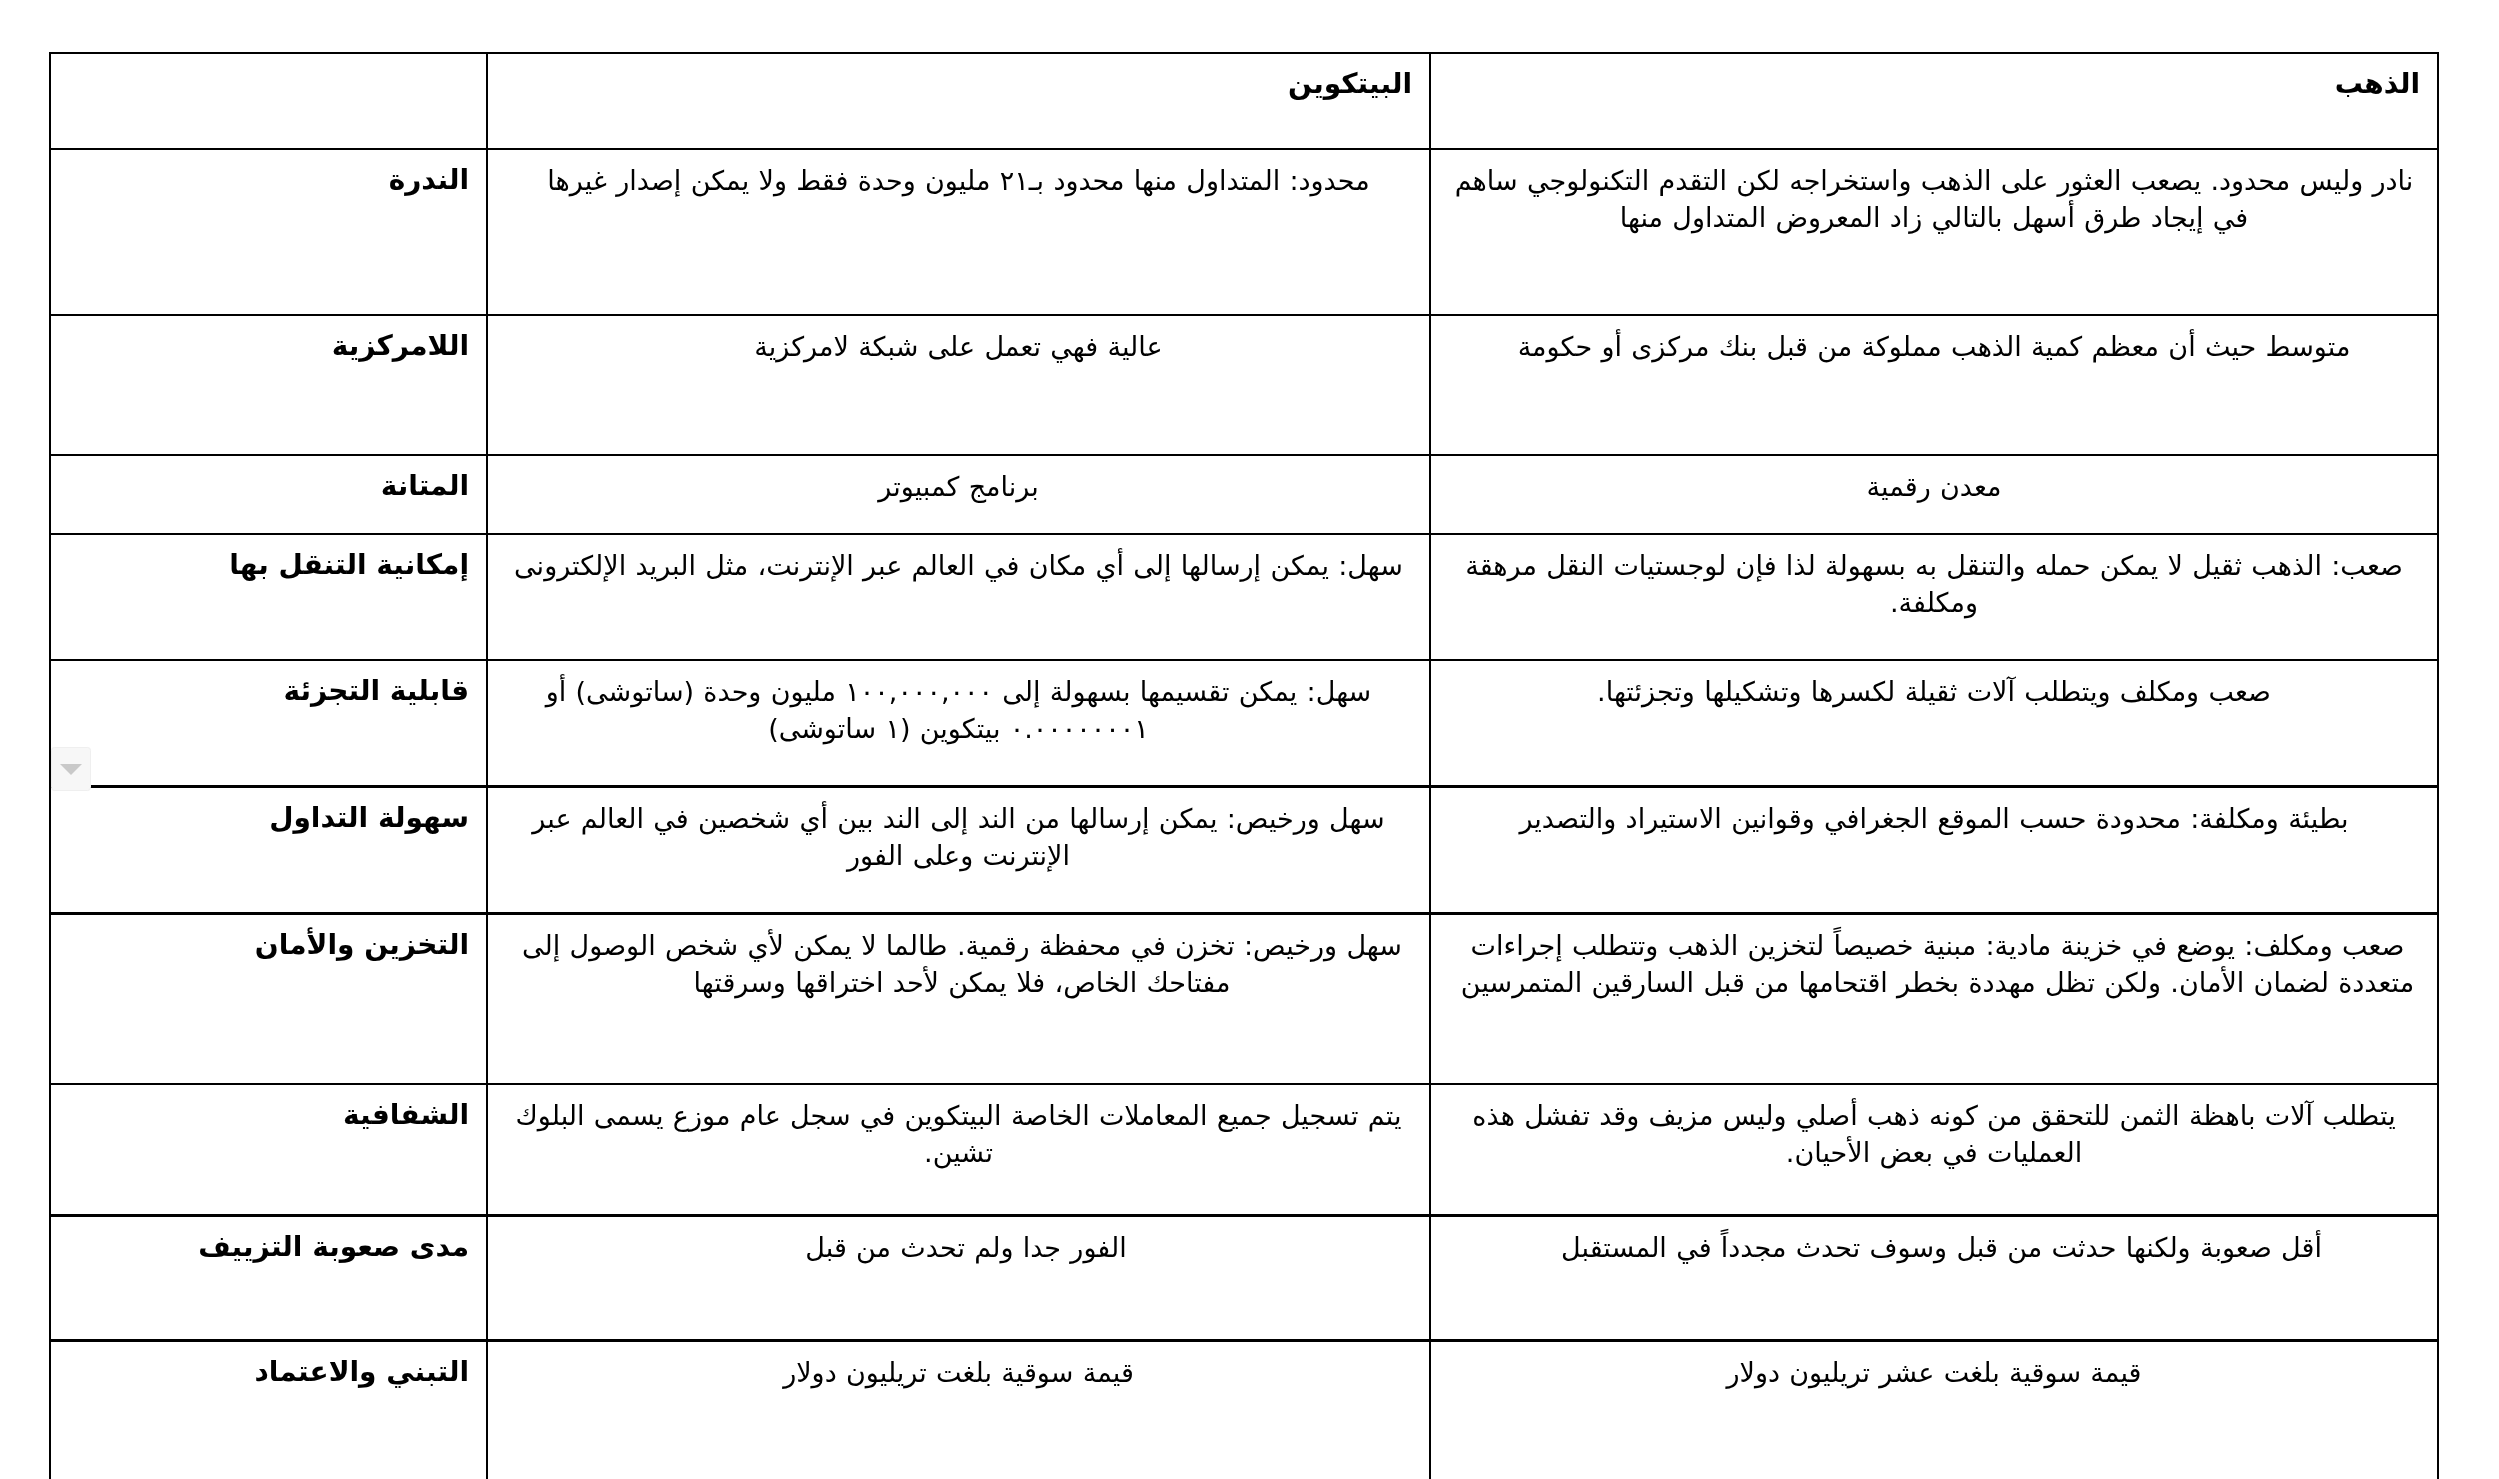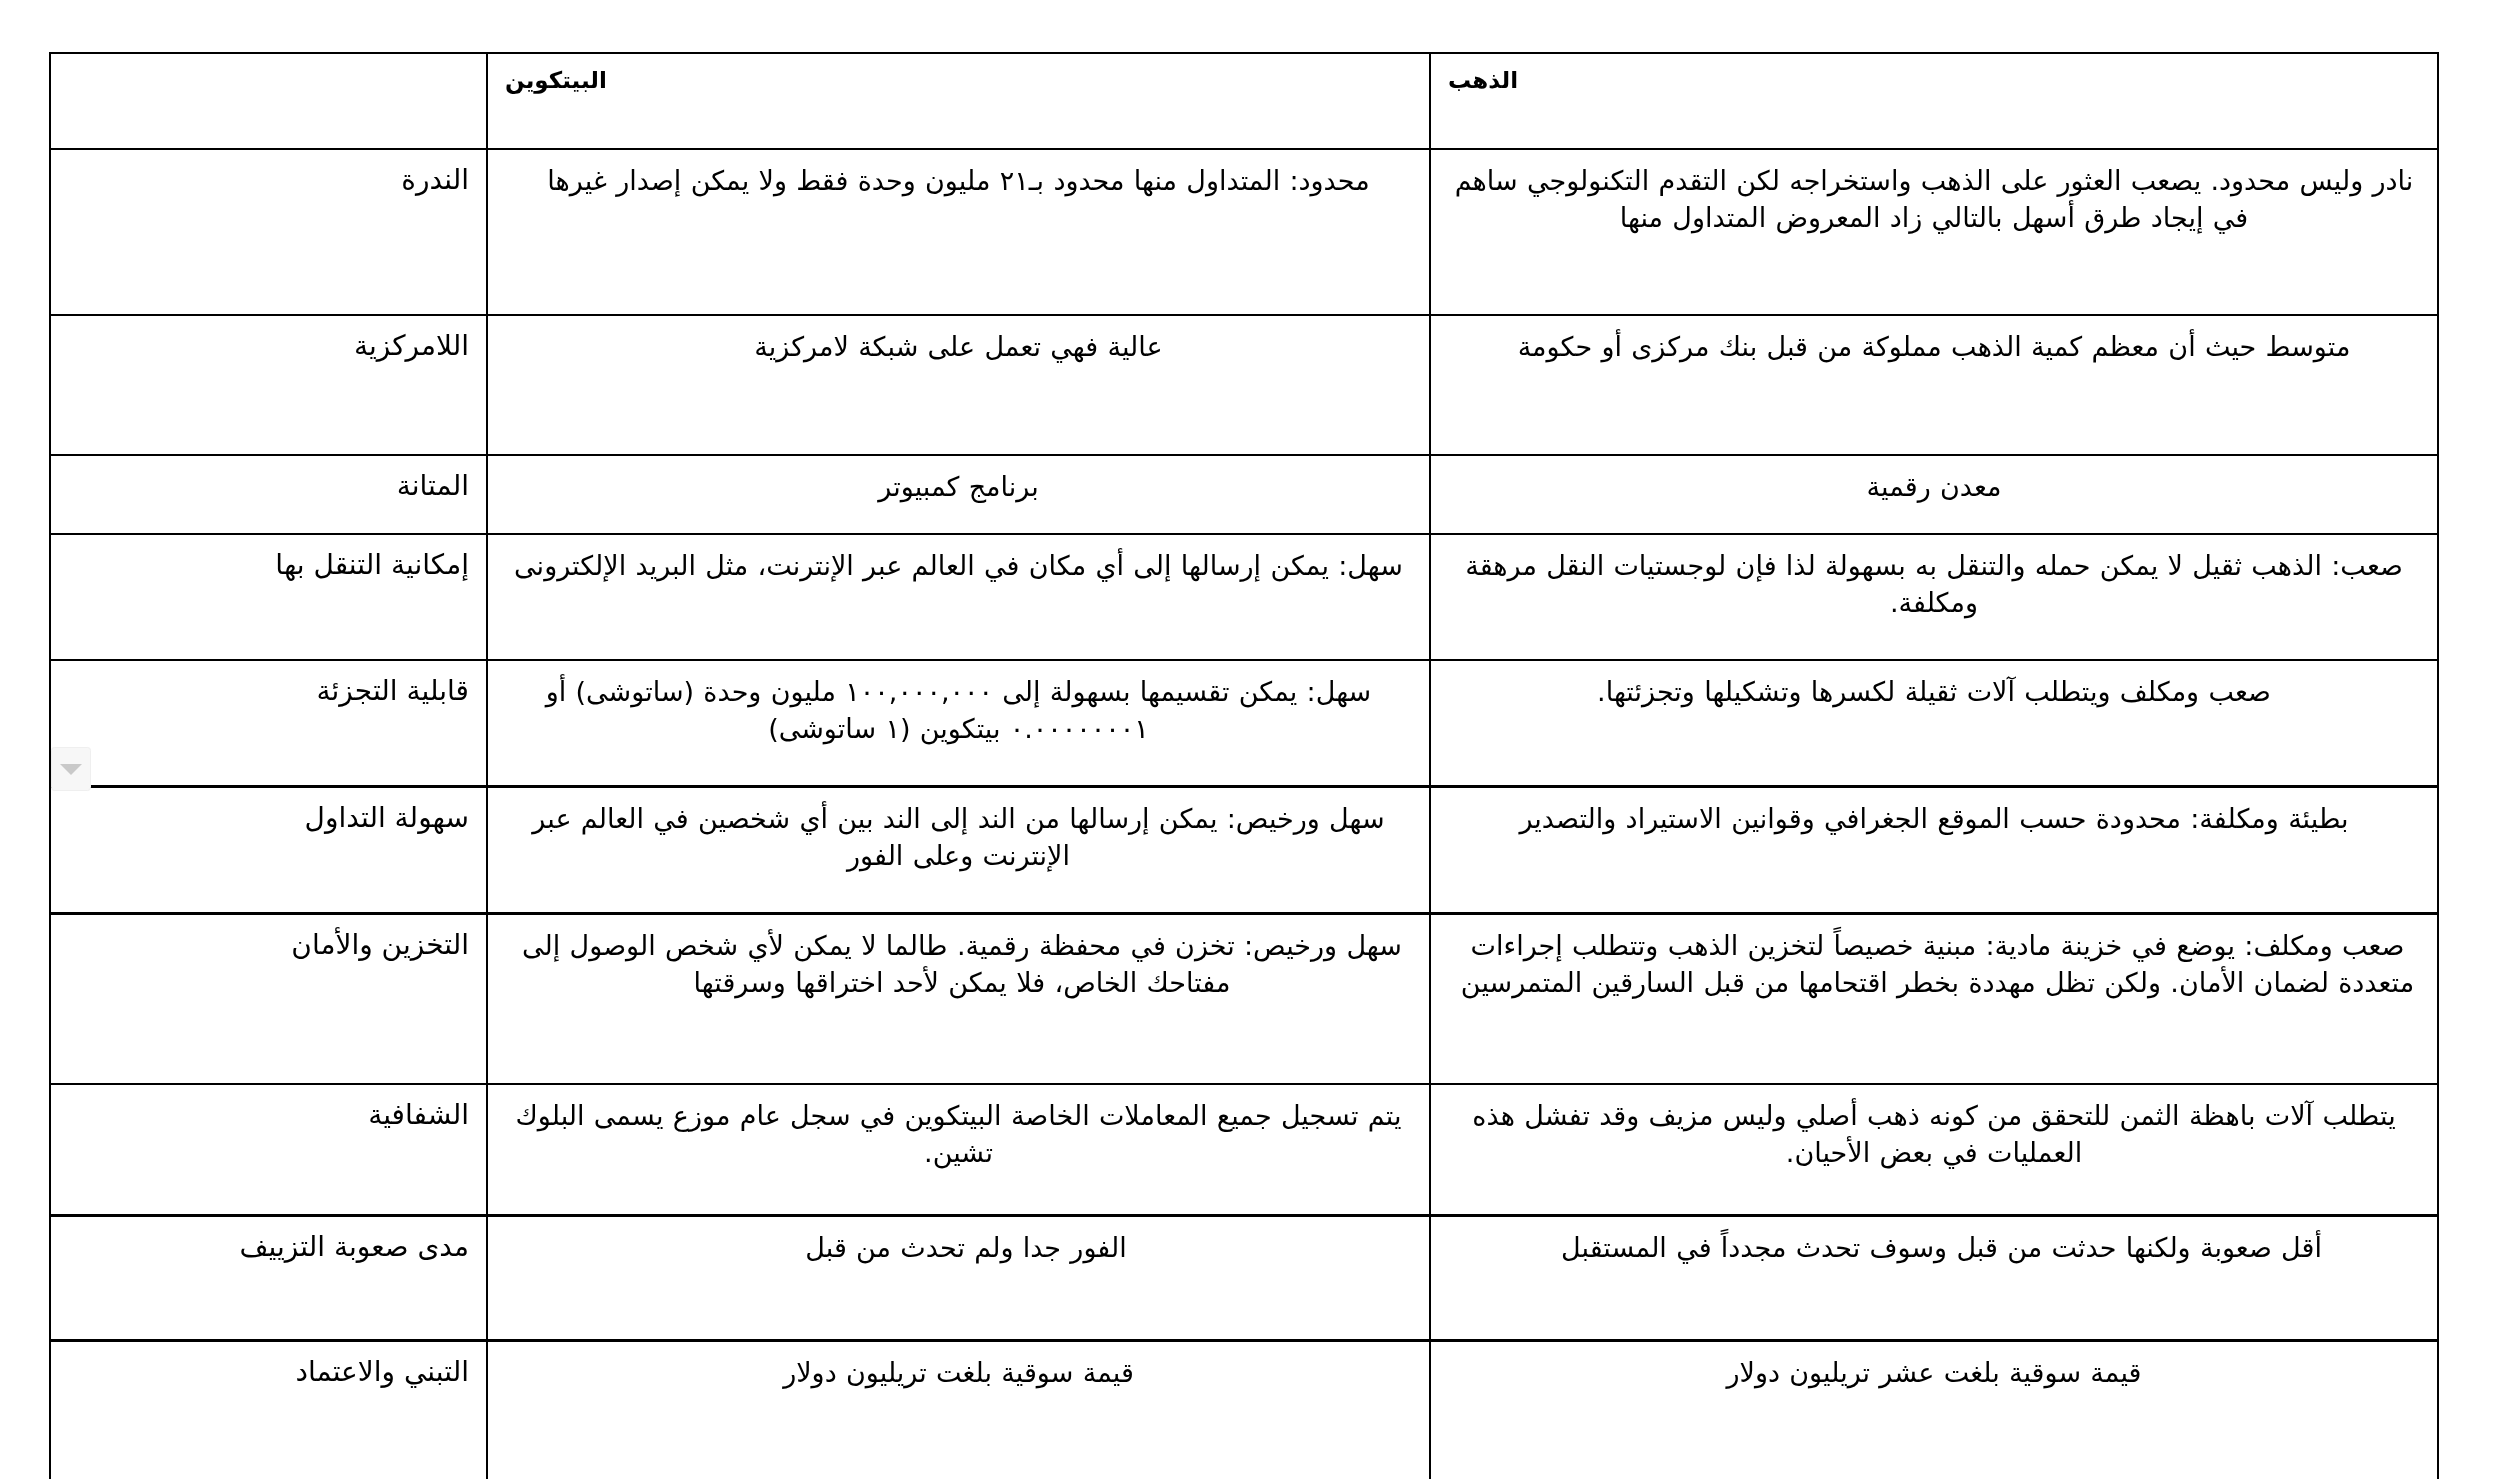--- a/index.html
+++ b/index.html
@@ -56,31 +56,31 @@
     border-top-width: 4.6px;
     border-bottom-width: 4.6px;
     height: 68px;
     padding-top: 9px;
     padding-bottom: 6.5px;
   }
 
   
   .cell-label {
     font-size: 28px;
-    font-weight: normal;
+    font-weight: bold;
     line-height: 1.30;
     text-align: right;
     white-space: nowrap;
   }
 
   .cell-head {
-    font-size: 23px;
+    font-size: 28px;
     font-weight: bold;
     line-height: 1.25;
-    text-align: left;
+    text-align: right;
   }
 
   .cell-head.empty { }
 
   .cell-body {
     font-size: 27px;
     font-weight: normal;
     line-height: 1.38;
     text-align: center;
     word-spacing: 0.7px;

